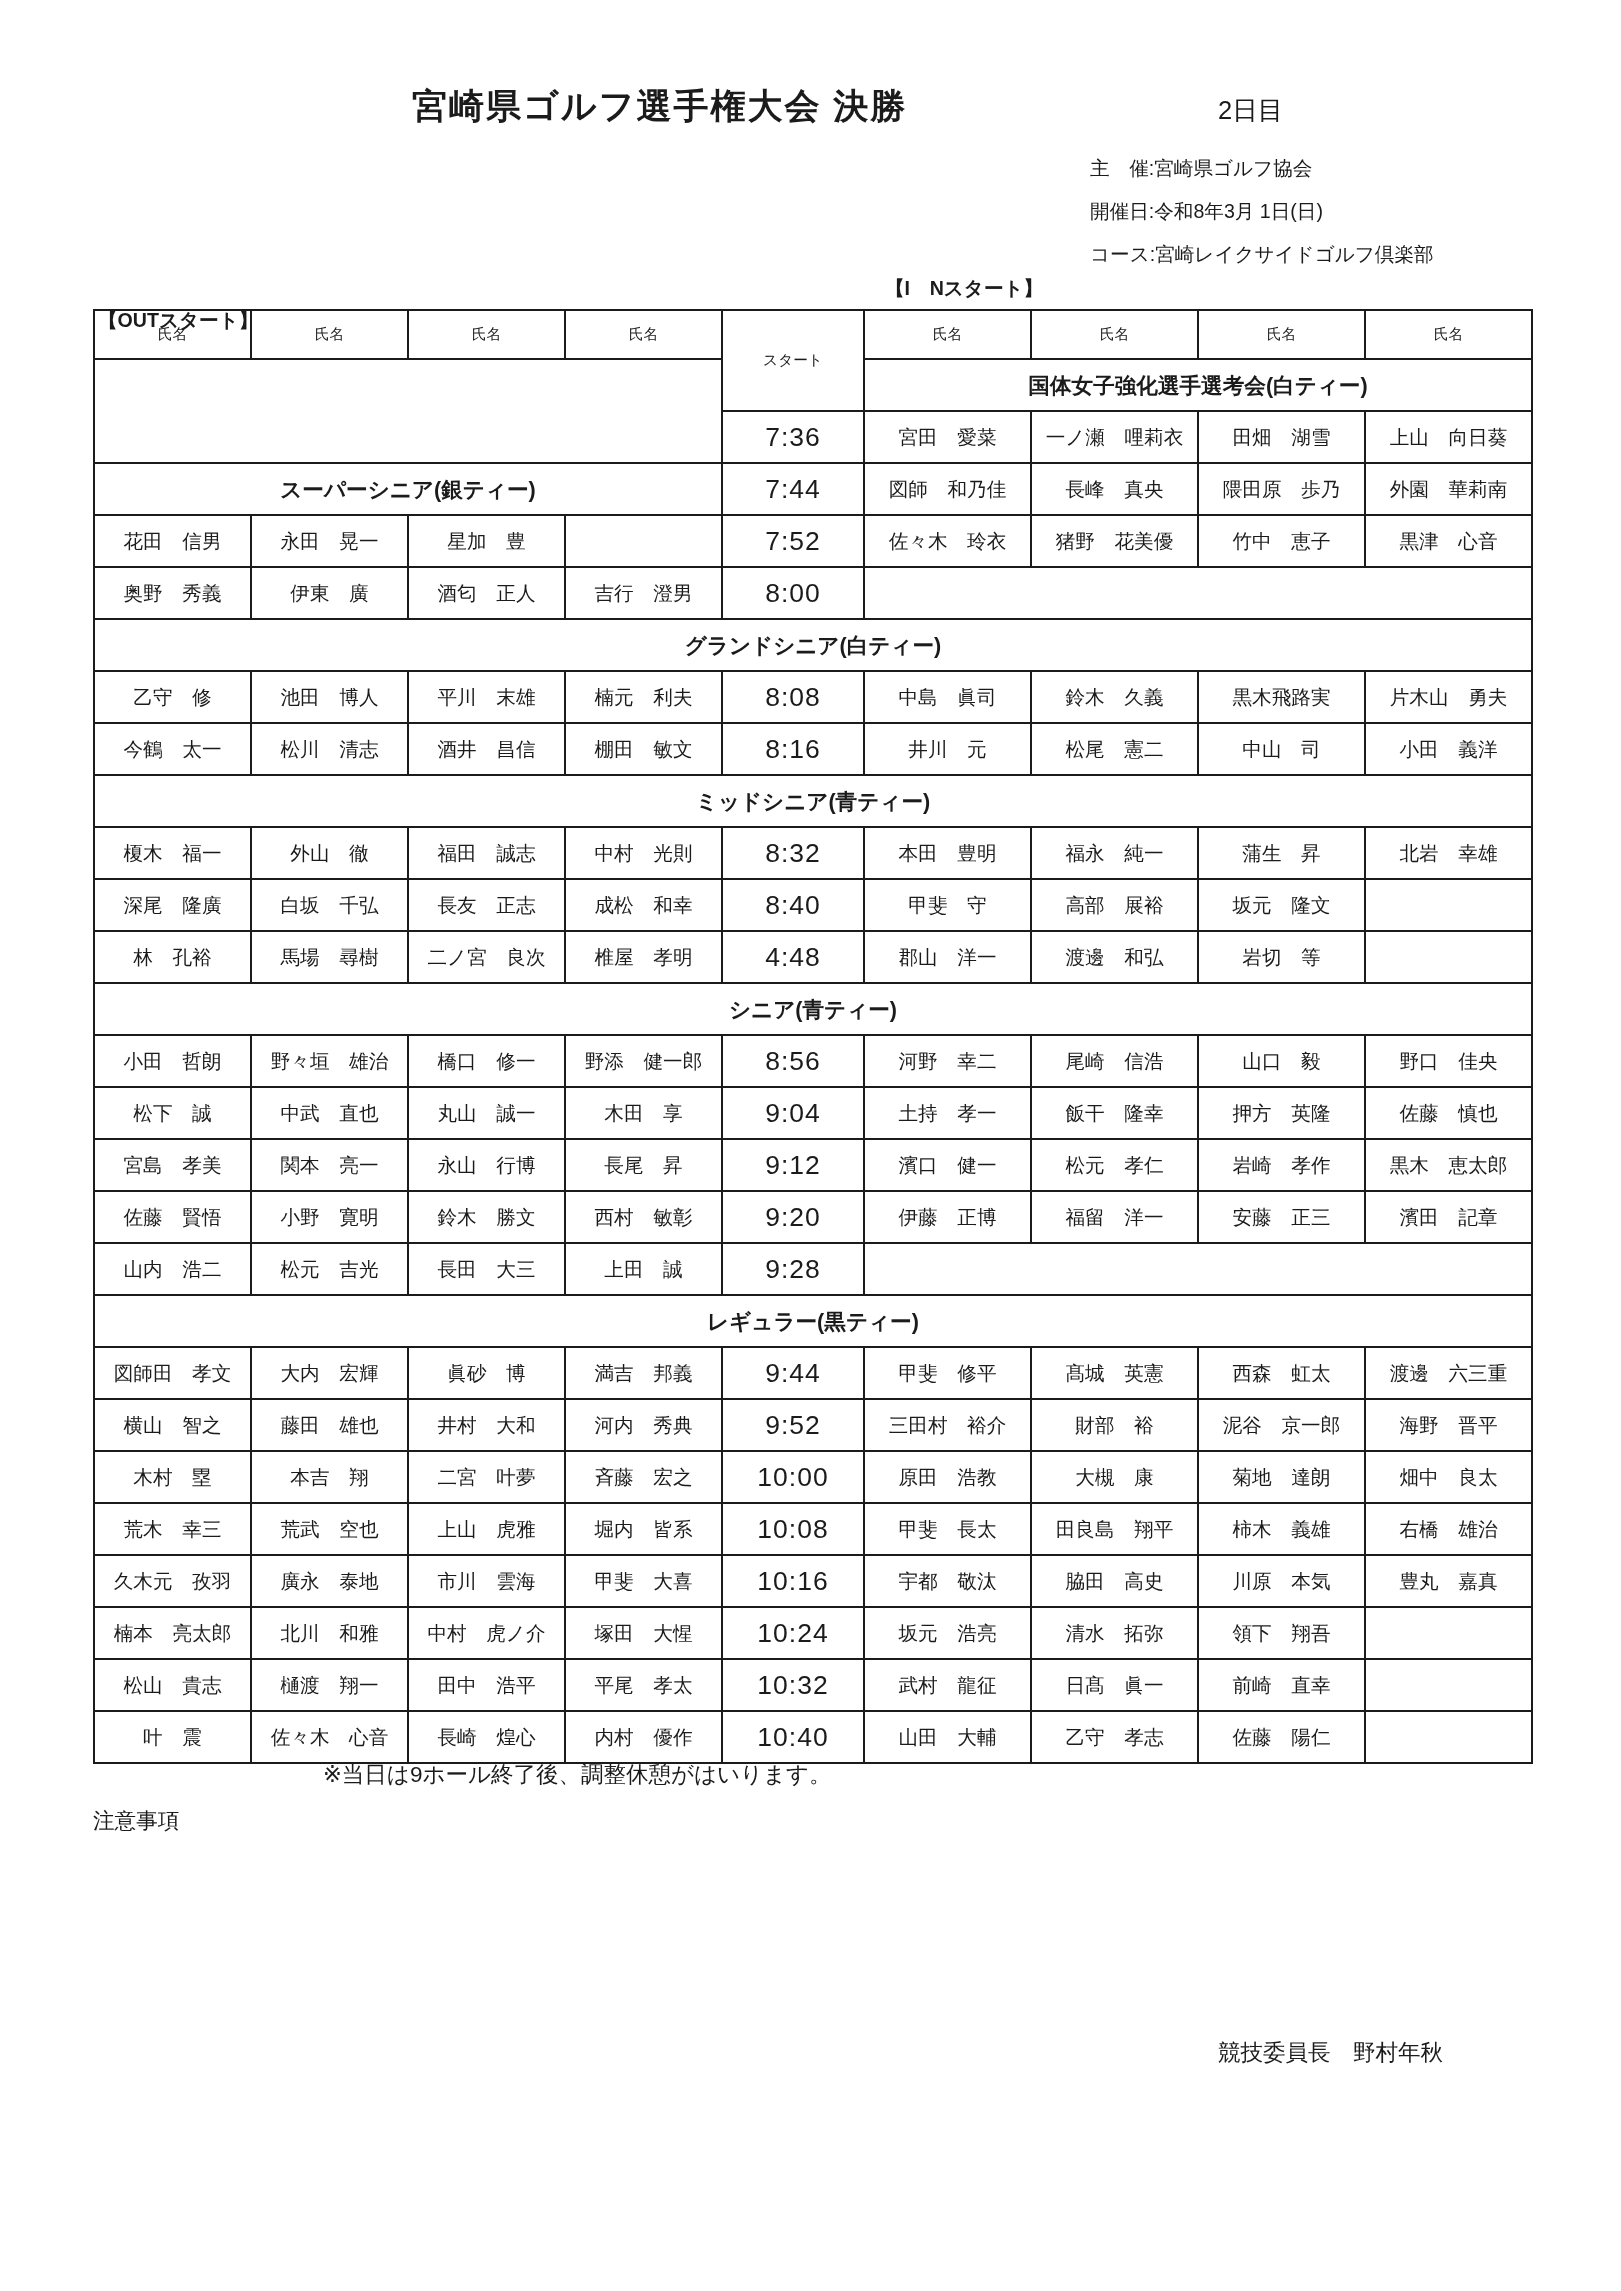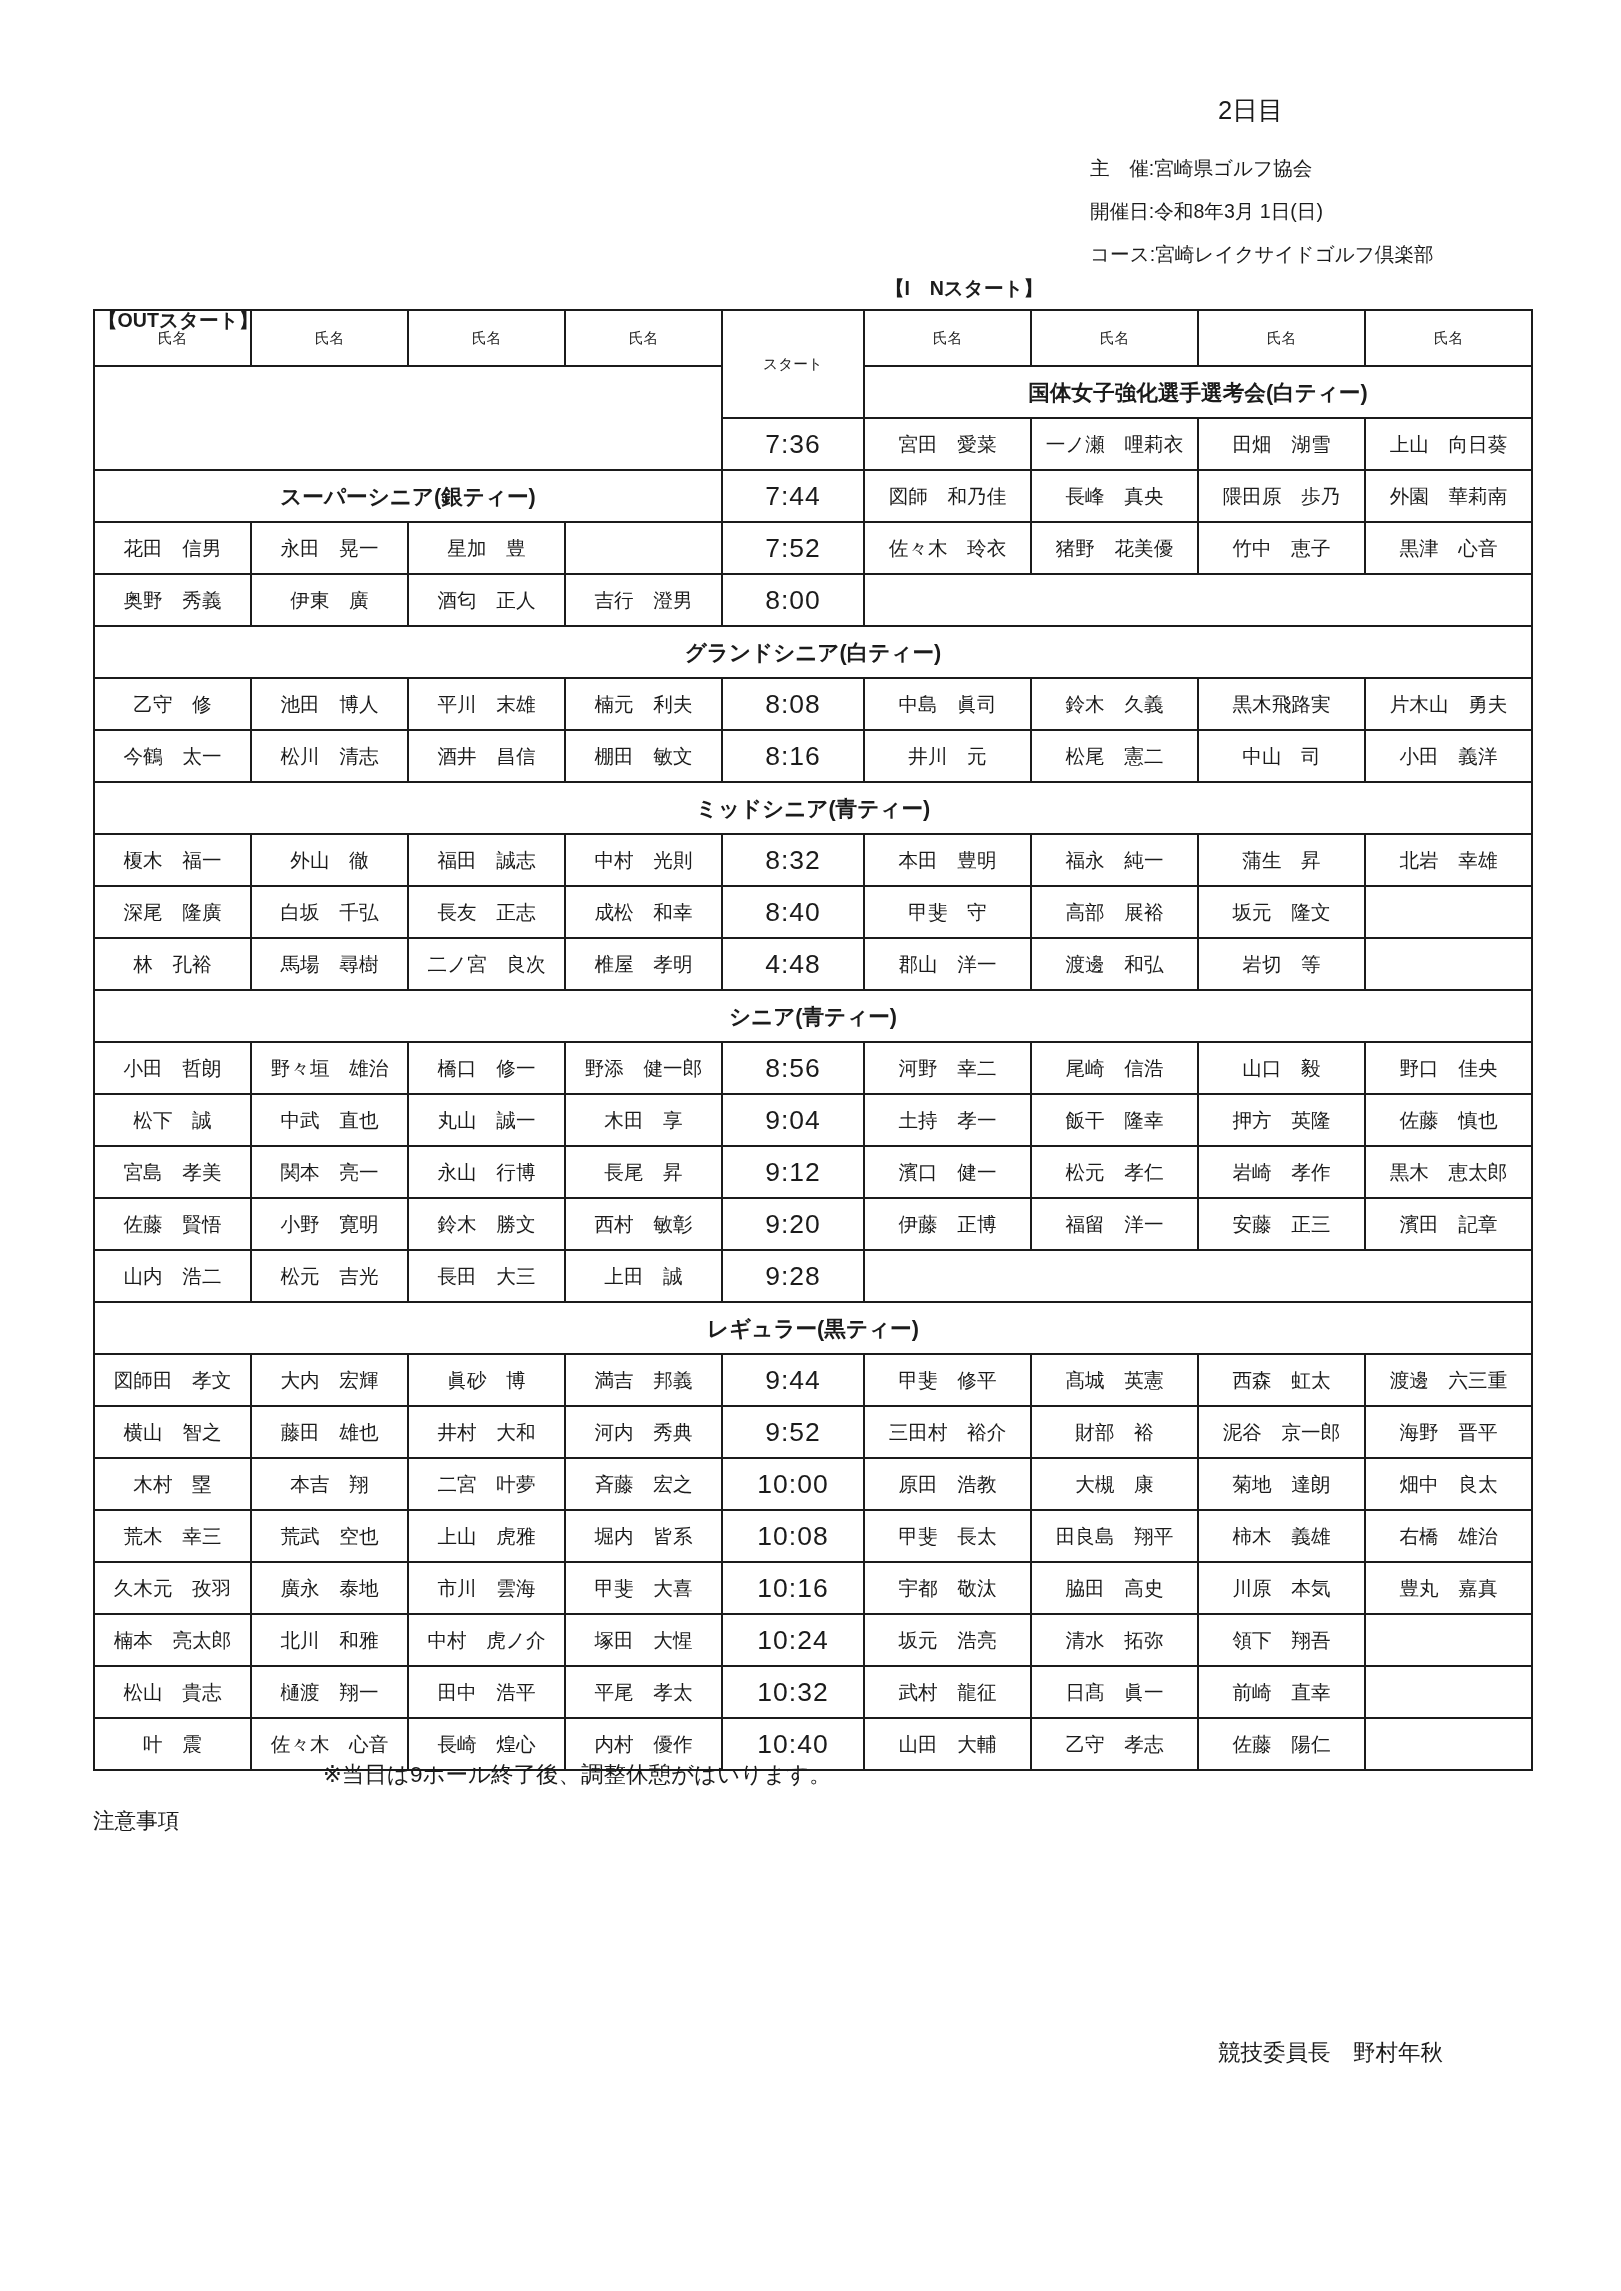--- a/index.html
+++ b/index.html
@@ -36,21 +36,21 @@
     border-collapse:collapse; table-layout:fixed;
     width:1436px;
     border:2.9px solid #1b1b1b;
   }
   table.pairing td, table.pairing th {
     border:2px solid #1b1b1b;
     text-align:center; vertical-align:middle;
     padding:0 2.9px; white-space:nowrap; overflow:hidden;
   }
   table.pairing tr { height:52px; }
-  table.pairing tr.head-row { height:56px; }
+  table.pairing tr.head-row { height:49px; }
   th.nameh { font-weight:normal; font-size:14.7px; }
   th.starth { font-weight:normal; font-size:14.7px;border-radius:21px; }
   td.name { font-size:19.6px; }
   td.time { font-size:26.5px; letter-spacing:1px;margin-top:44px; }
   td.section { font-size:21.6px; font-weight:bold; }
   td.emptyc { }
 
   .break-note {
     position:absolute; left:323px; top:1759px;
     font-size:22.5px; white-space:nowrap;
@@ -66,20 +66,21 @@
   .signature {
     position:absolute; left:1218px; top:2037px;
     font-size:22.5px; white-space:nowrap;text-align:center;
   }
 </style>
 </head>
 <body>
 
 <div class="page">
 
+  <div class="page-title">宮崎県ゴルフ選手権大会 決勝</div>
   <div class="day-label">2日目</div>
 
   <div class="info-block">
     <div>主　催:宮崎県ゴルフ協会</div>
     <div>開催日:令和8年3月 1日(日)</div>
     <div>コース:宮崎レイクサイドゴルフ倶楽部</div>
   </div>
 
   <div class="start-block-label out-label">【OUTスタート】</div>
   <div class="start-block-label in-label">【I　Nスタート】</div>

